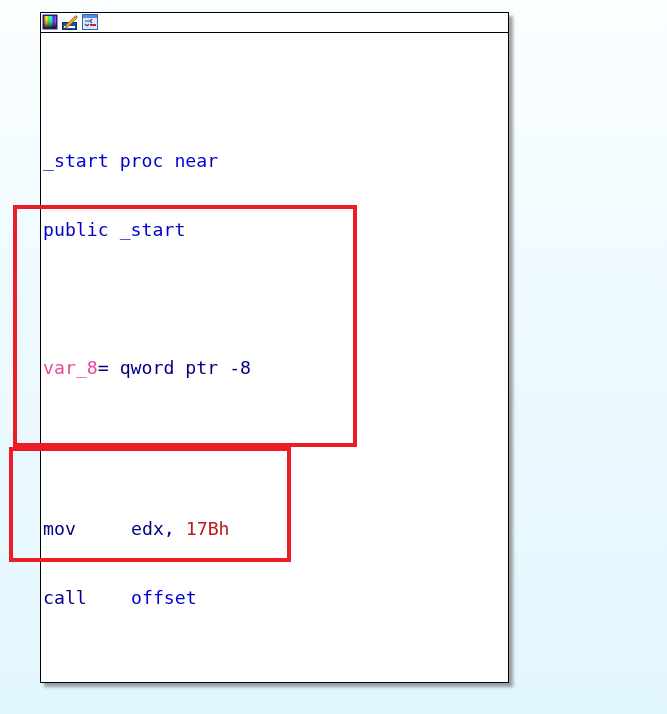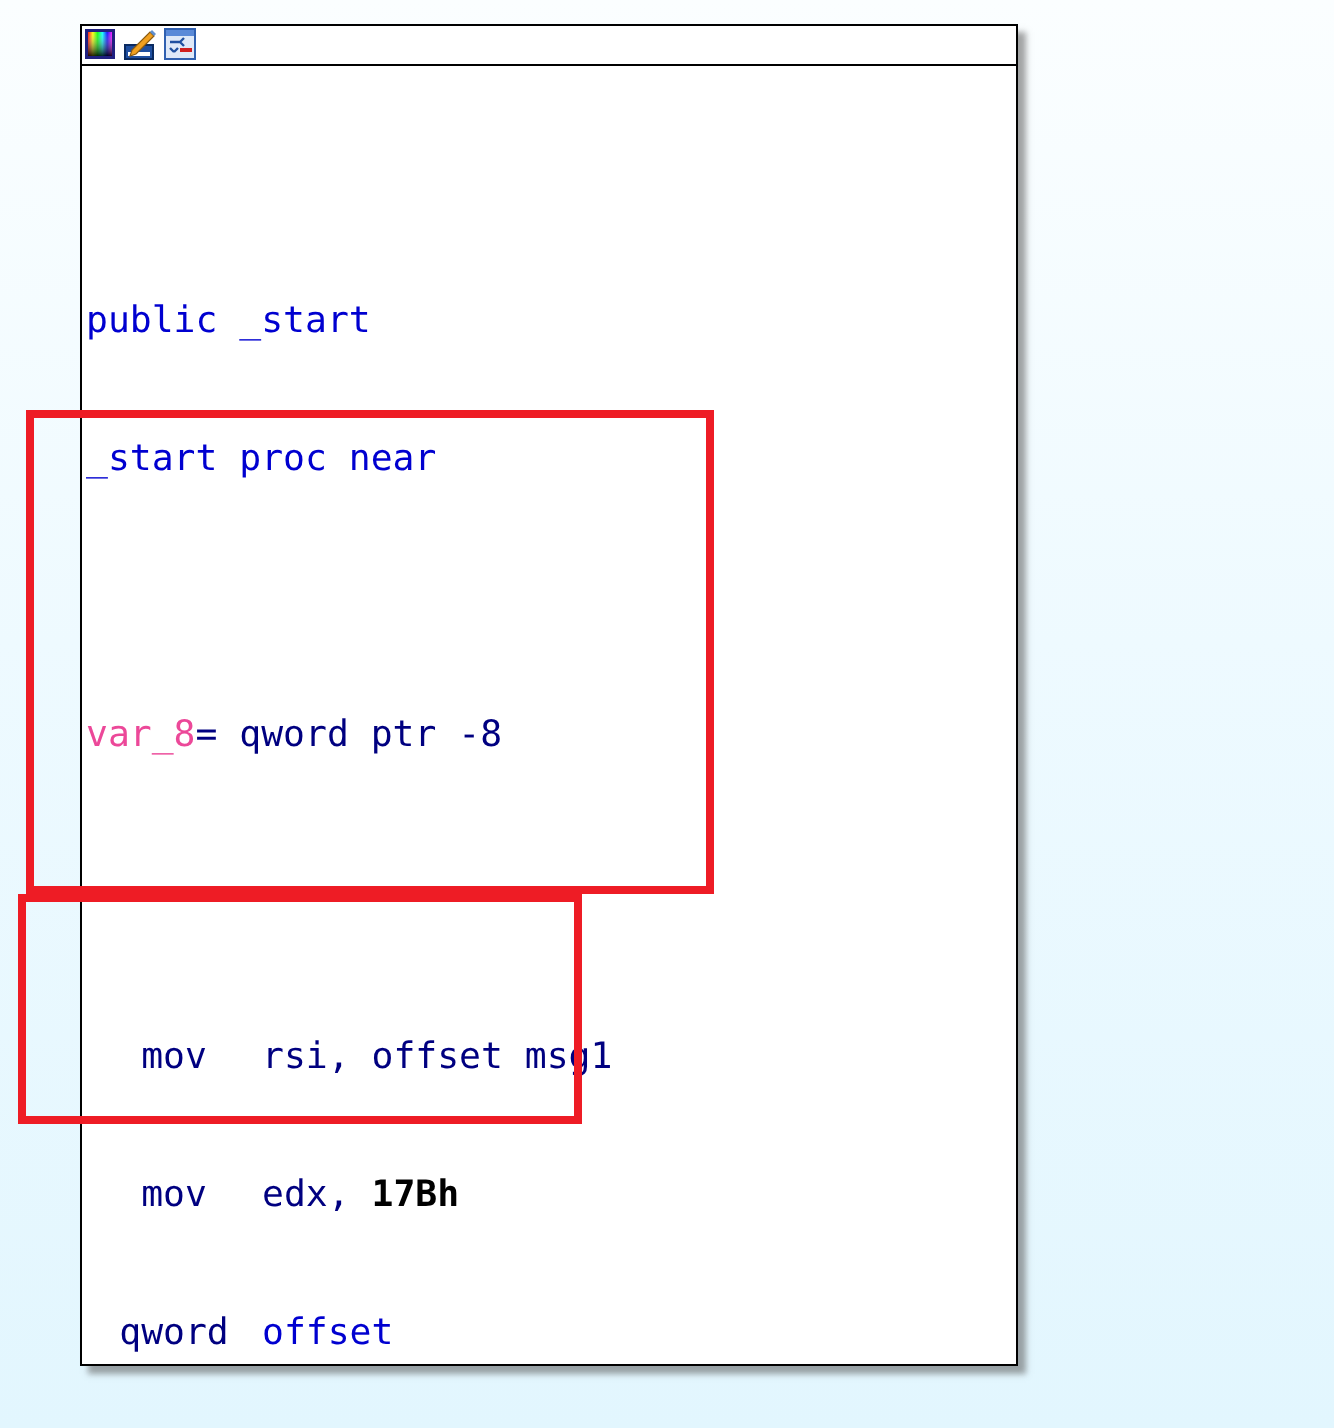--- a/index.html
+++ b/index.html
@@ -21,23 +21,23 @@
   .tb-icon.palette { left: 1px; }
   .tb-icon.pencil { left: 21px; }
   .tb-icon.graph { left: 41px; }
   .code {
     position: absolute; left: 3px; top: 91px; font-size: 18.2px; line-height: 23px;
     white-space: pre; letter-spacing: 0px;
   }
   .line { height: 23px; position: relative; }
   .blank { height: 23px; }
   .kw { color: #0000d0; }
-  .mn { color: #000080; text-align: center; }
+  .mn { color: #000080; }
   .op { color: #000080; }
-  .num { color: #000000; font-weight: bold; }
+  .num { color: #b91c1c; }
   .var { color: #ec4899; }
   .mnem { display: inline-block; width: 88px; }
   .redbox { position: absolute; border: 4px solid #ee1c25; box-sizing: border-box; pointer-events: none; }
   .rb1 { left: 13px; top: 205px; width: 344px; height: 242px; }
   .rb2 { left: 9px; top: 447px; width: 282px; height: 115px; }
 </style>
 </head>
 <body>
 
 <div class="window">
@@ -70,29 +70,28 @@
     <svg class="tb-icon graph" viewBox="0 0 16 16">
       <rect x="0.5" y="0.5" width="15" height="15" fill="#dfe9f8" stroke="#3060b0"></rect>
       <rect x="1" y="1" width="14" height="3" fill="#5a8ad8"></rect>
       <path d="M3 7 L8 7 M8 7 L10 5 M8 7 L10 9 M3 10 L5 12 M5 12 L7 10" stroke="#2050a0" stroke-width="1.2" fill="none"></path>
       <rect x="8" y="10" width="6" height="2" fill="#d02020"></rect>
     </svg>
   </div>
 </div>
 
 <div class="code" style="left:43px; top:103px;">
+  <div class="line"><span class="kw">_start proc near</span></div>
   <div class="line"><span class="kw">public _start</span></div>
-  <div class="line"><span class="kw">_start proc near</span></div>
   <div class="blank"></div>
   <div class="line"><span class="var">var_8</span><span class="mn">= qword ptr -8</span></div>
   <div class="blank"></div>
 
-  <div class="line"><span class="mn mnem">mov</span><span class="op">rsi, offset msg1</span></div>
   <div class="line"><span class="mn mnem">mov</span><span class="op">edx, </span><span class="num">17Bh</span></div>
-  <div class="line"><span class="mn mnem">qword</span><span class="kw">offset</span></div>
+  <div class="line"><span class="mn mnem">call</span><span class="kw">offset</span></div>
   
   
   
   
   
   
   
 
   
   

